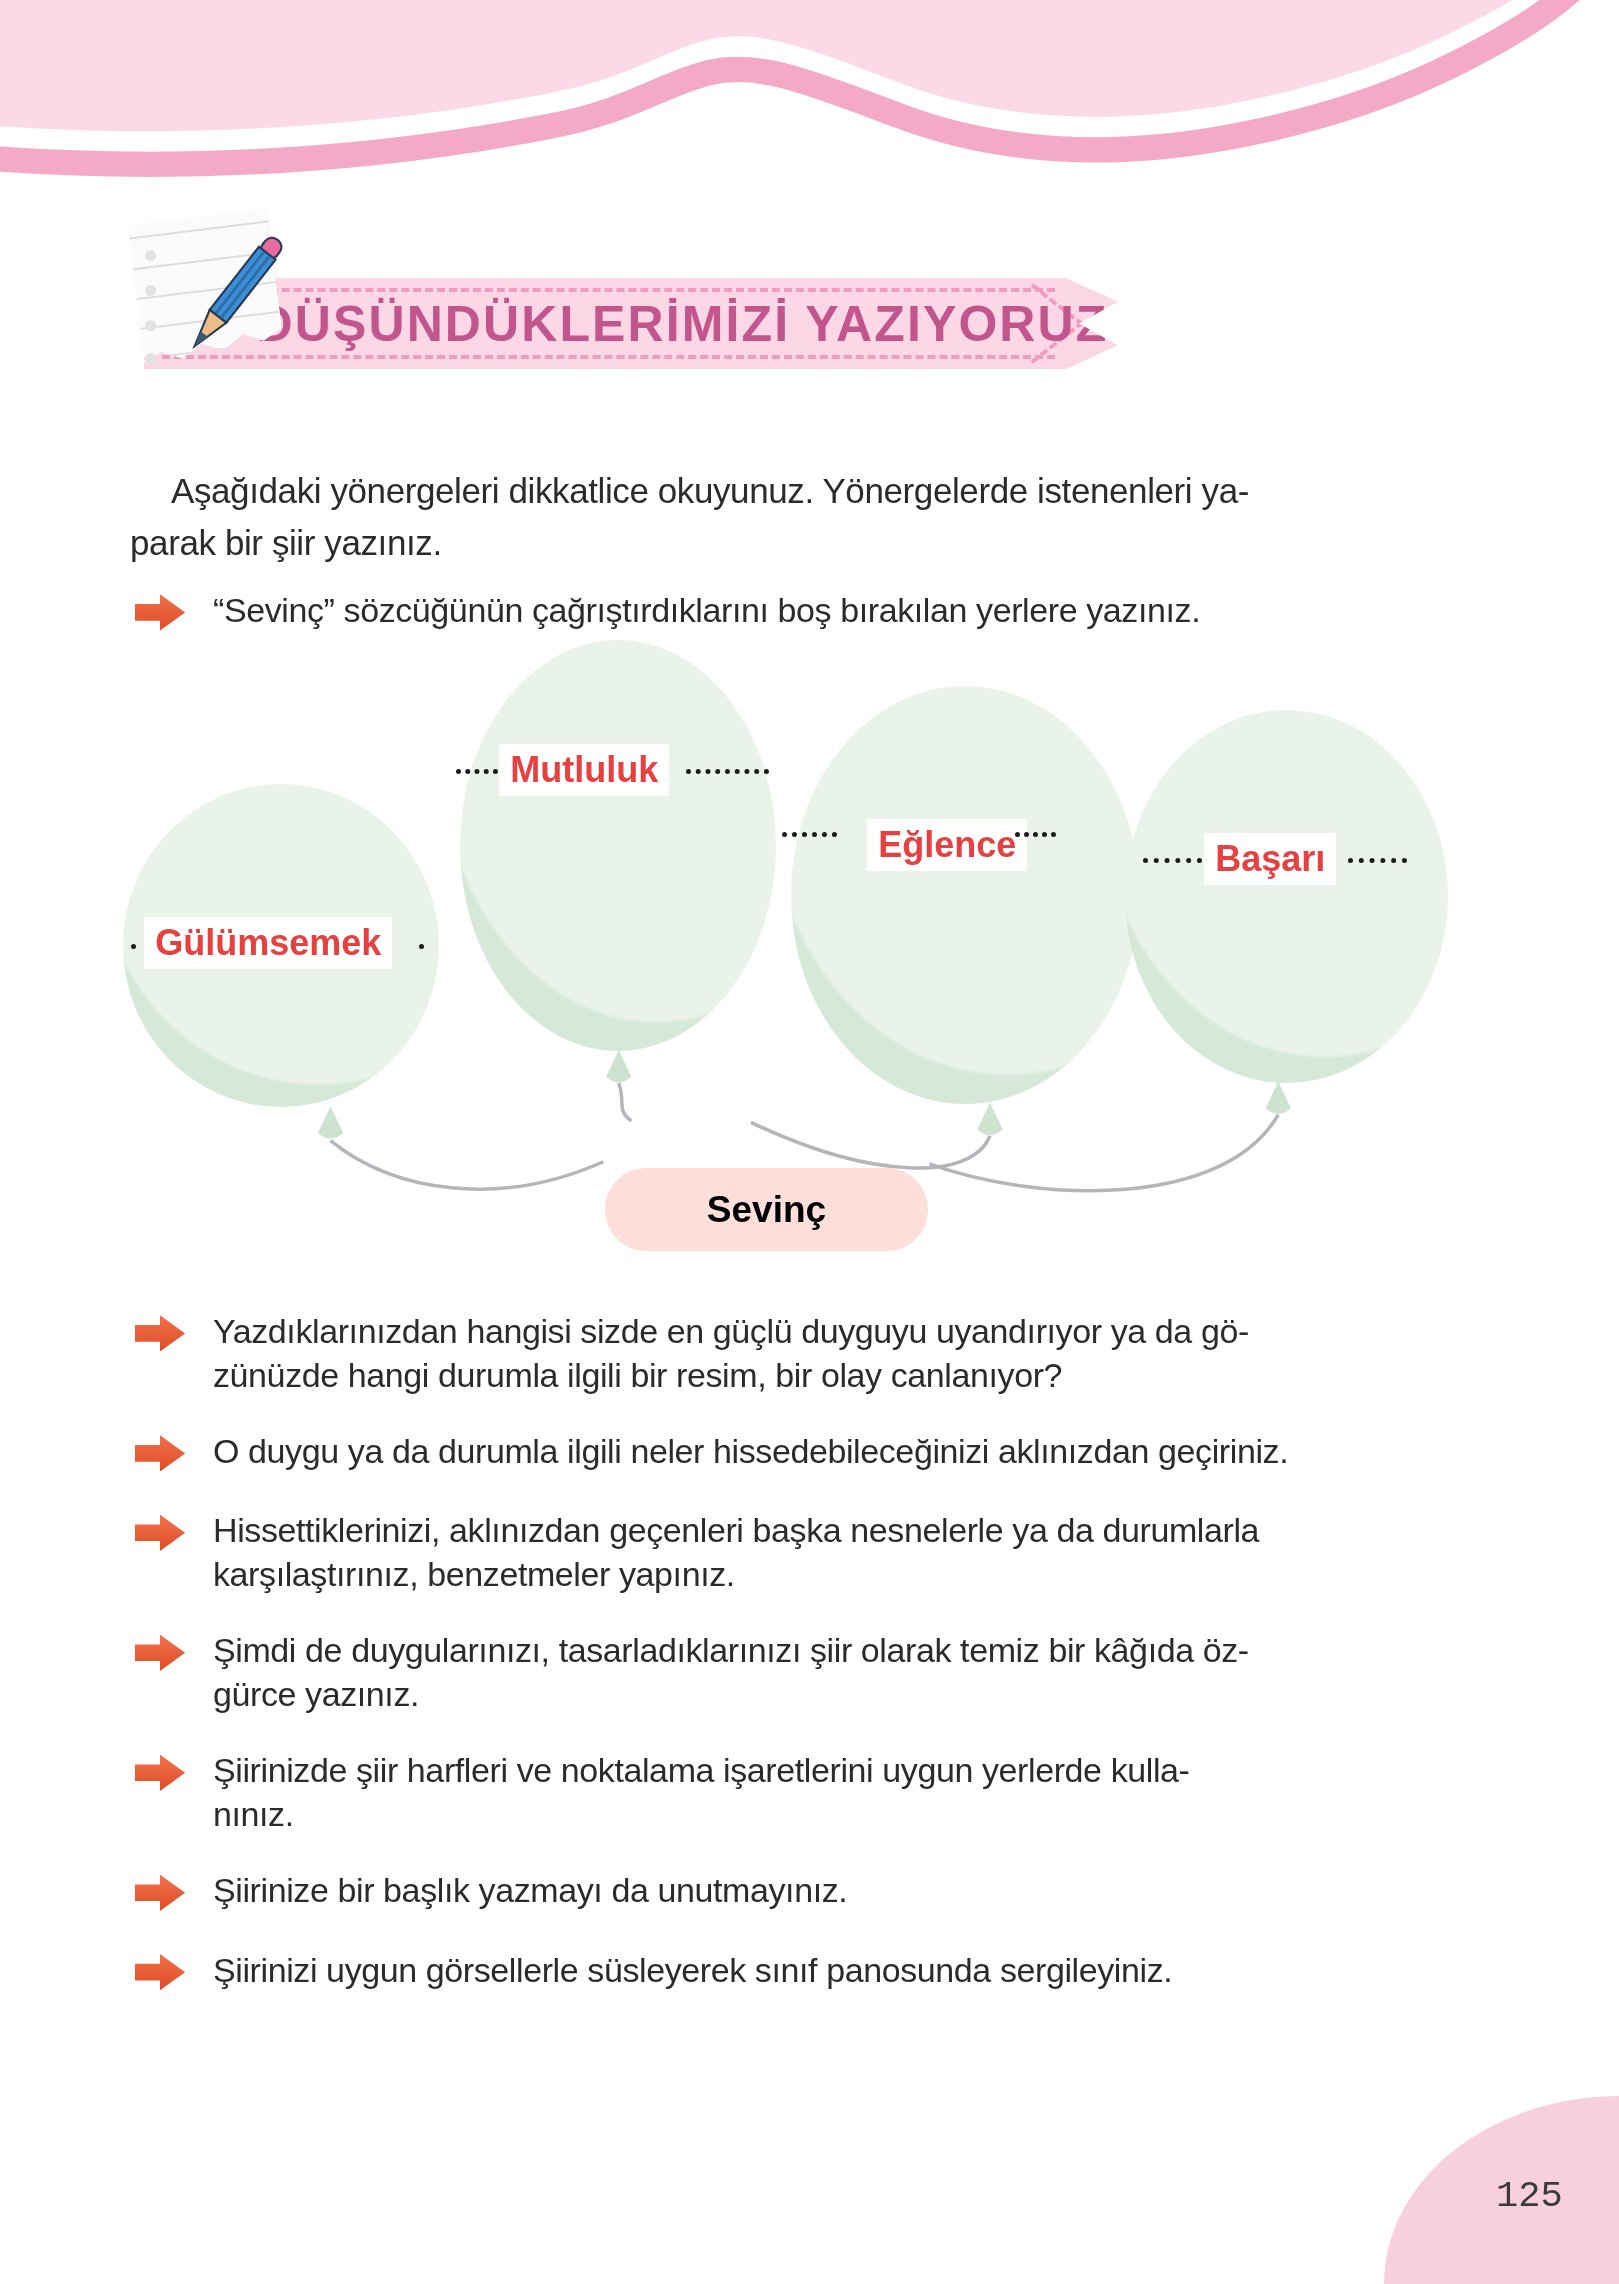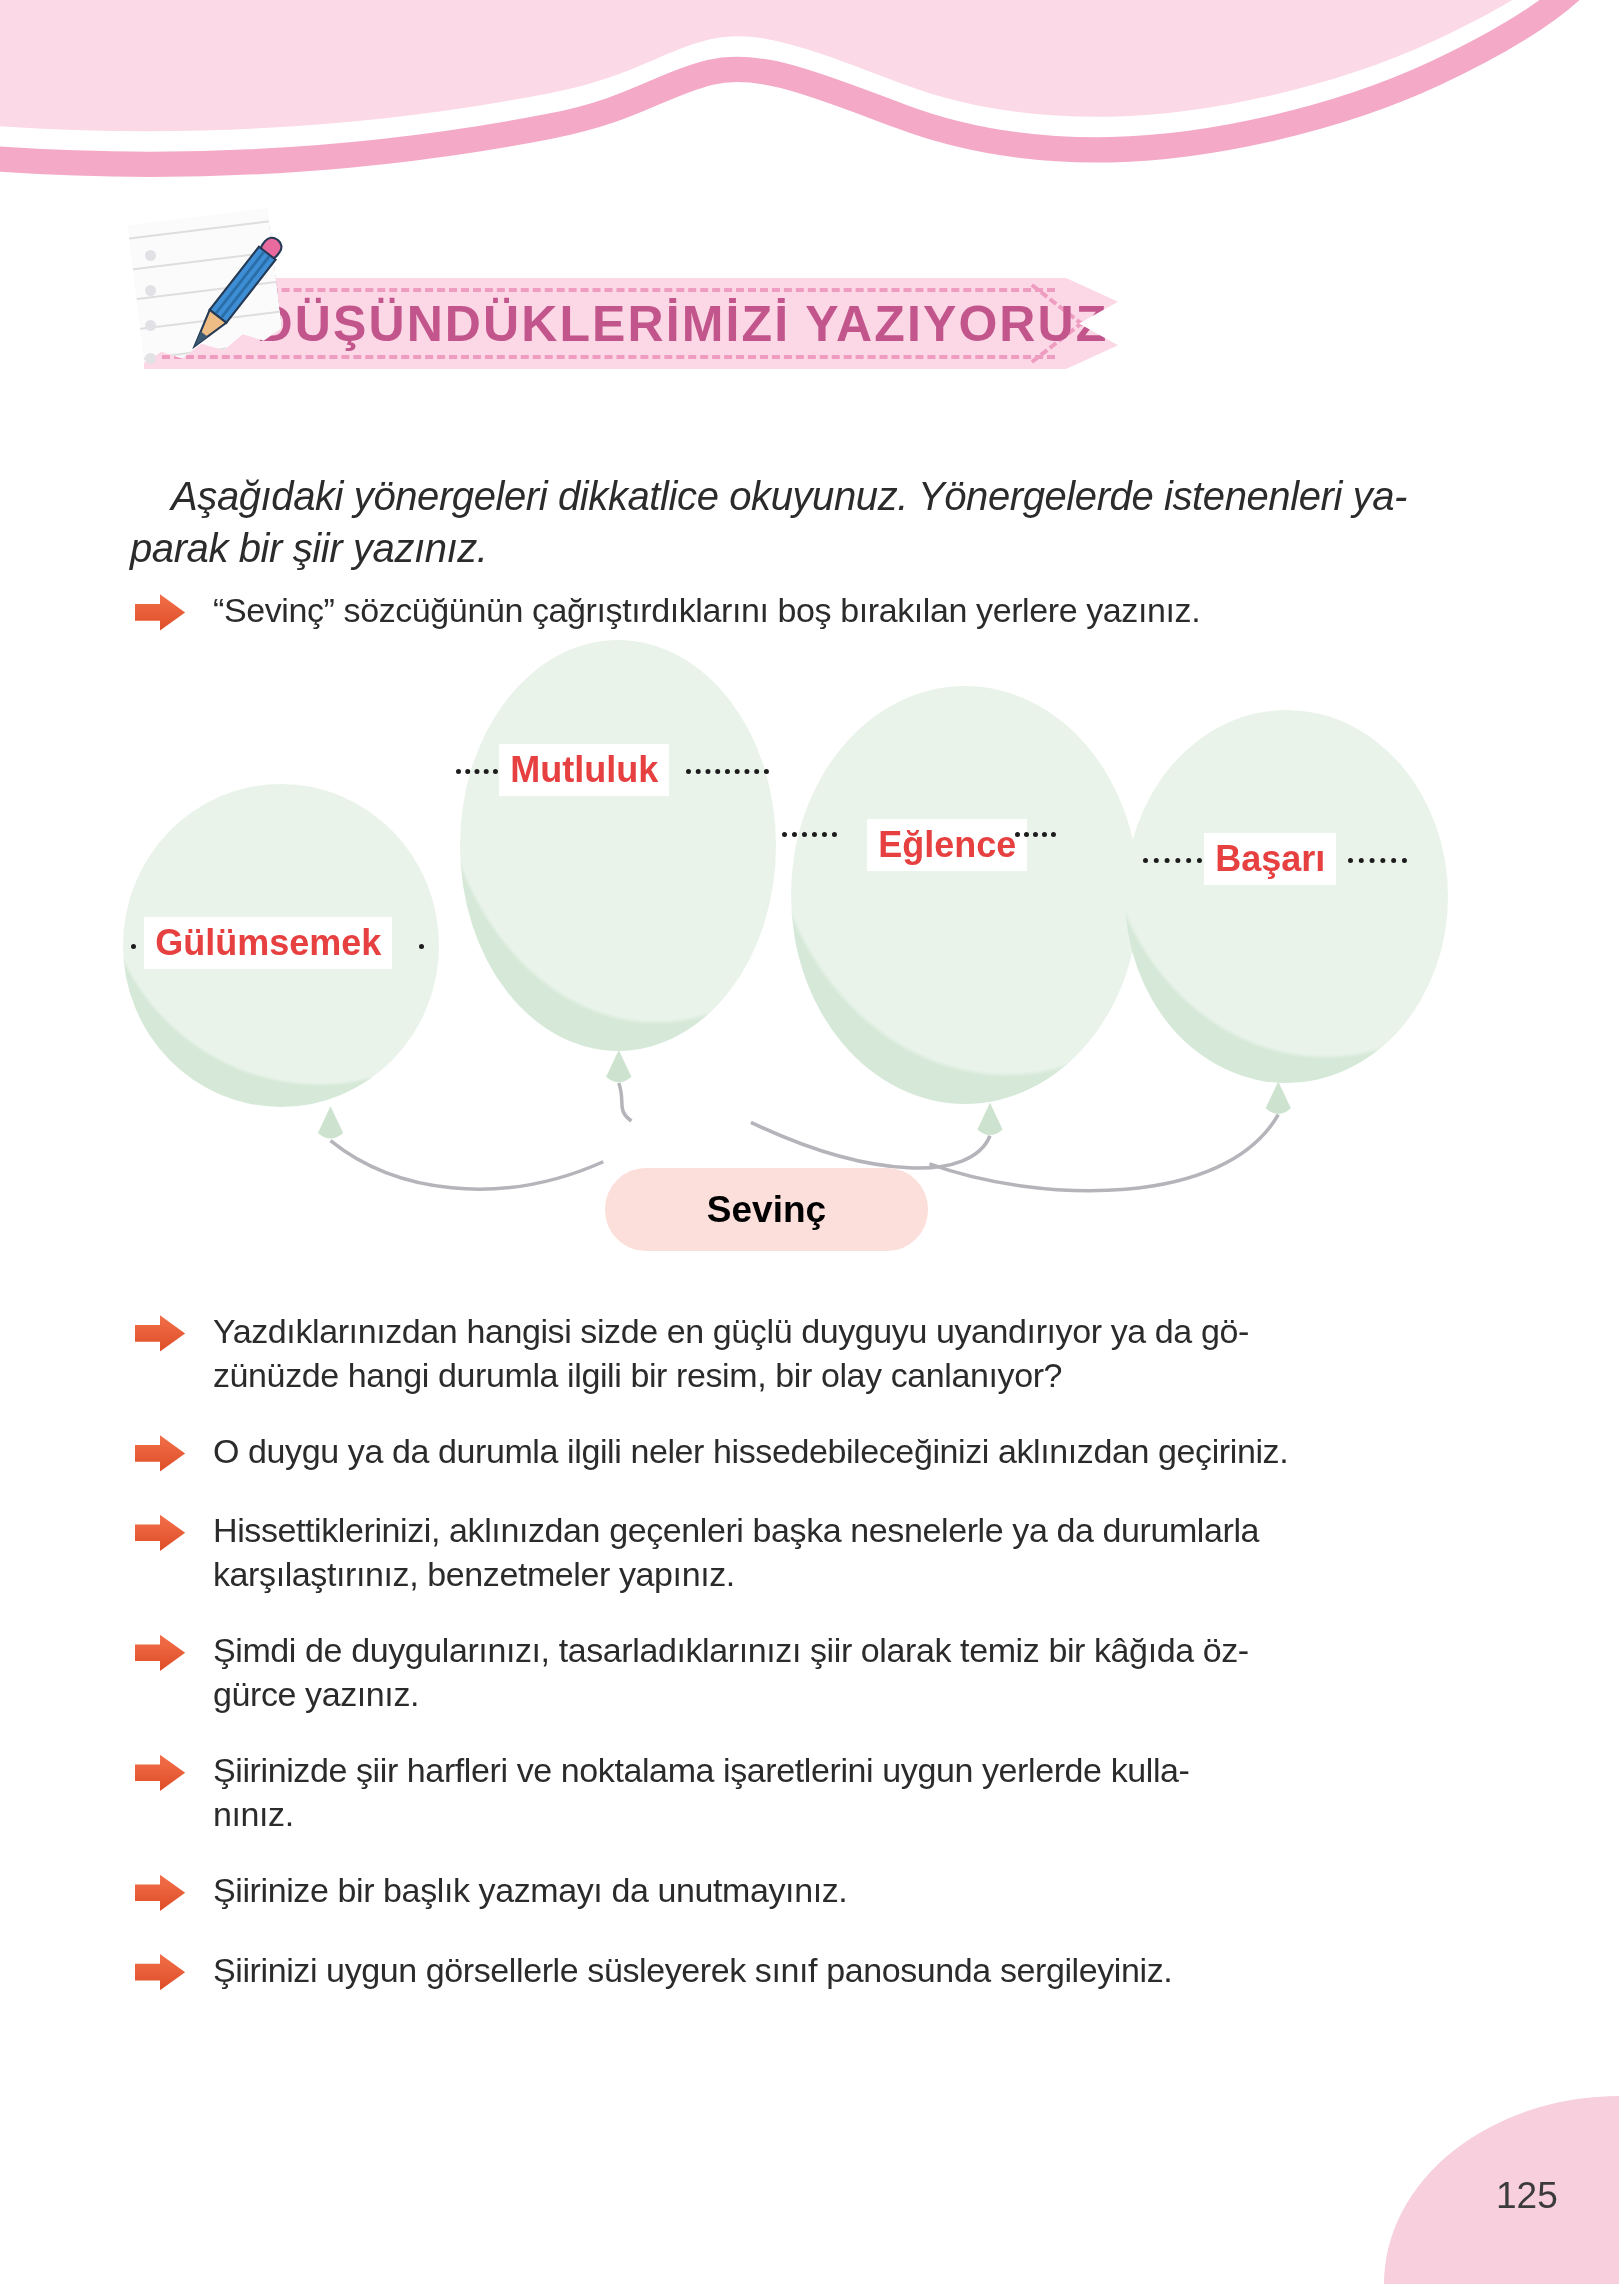--- a/index.html
+++ b/index.html
@@ -36,22 +36,22 @@
     background-image:repeating-linear-gradient(to bottom,transparent 0 28px,#dedede 28px 30px);
     background-position:0 15.5px;
     clip-path:polygon(0 0,100% 0,100% 80%,86% 87%,72% 81%,57% 90%,42% 84%,27% 92%,13% 86%,0 92%);
     box-shadow:7px 9.8px 11.2px rgba(0,0,0,0.22);
   }
   .hole{position:absolute;width:11.2px;height:11.2px;border-radius:50%;background:#e2e2e6;left:15.5px;}
   .pencil{position:absolute;left:83px;top:12.7px;transform:rotate(38deg);}
   
   .intro{
     position:absolute;left:130px;top:430px;width:1367px;
-    font-size:40px;line-height:52px;color:#2b2b2b;
-    white-space:pre-line;text-indent:41px;letter-spacing:-0.4px;font-style:italic;
+    font-size:35px;line-height:52px;color:#2b2b2b;
+    white-space:pre-line;text-indent:41px;letter-spacing:-0.4px;
   }
   
   .bullet-row{display:flex;align-items:flex-start;margin-bottom:32px;}
   .arrow-wrap{flex:0 0 83px;padding-top:1.4px;}
   .arrow-outer{
     display:block;width:60px;height:46px;background:#ffffff;
     clip-path:polygon(0 27%,50% 27%,50% 0,100% 50%,50% 100%,50% 73%,0 73%);
     filter:drop-shadow(2.1px 3.5px 2.1px rgba(0,0,0,0.3));position:relative;
   }
   .arrow-inner{
@@ -85,21 +85,21 @@
   .dots{position:absolute;height:0;border-top:5.6px dotted #1c1c1c;}
   .center-box{
     position:absolute;left:605px;top:501px;width:323px;height:83px;
     background:#fcdeda;border-radius:41px;
     display:flex;align-items:center;justify-content:center;
     font-size:37px;font-weight:bold;color:#000000;margin-top:48px;
   }
   
   .corner{
     position:absolute;right:0;bottom:0;width:236px;height:188px;
-    background:#f8cfdd;border-top-left-radius:100% 100%;
+    background:#f8cfdd;border-top-left-radius:100% 100%;font-family:Liberation Mono, monospace;
   }
   .page-num{position:absolute;left:112px;top:79px;font-size:37px;color:#3b3b3b;}
 </style>
 </head>
 <body>
 
 <div class="hdr">
   <svg width="1620" height="232" viewBox="0 0 2304 330">
     <path d="M-20 0 L-20 178 C 250 198, 520 183, 780 133 C 900 110, 940 73, 1010 56 C 1080 39, 1160 73, 1280 118 C 1380 156, 1480 168, 1580 166 C 1720 163, 1900 123, 2040 58 C 2140 11, 2220 -37, 2260 -87 Z" fill="#fcd9e6"></path>
     <path d="M-20 225 C 250 245, 520 230, 780 180 C 900 157, 940 120, 1010 103 C 1080 86, 1160 120, 1280 165 C 1380 203, 1480 215, 1580 213 C 1720 210, 1900 170, 2040 105 C 2140 58, 2220 10, 2260 -40" fill="none" stroke="#f4a9c7" stroke-width="36"></path>

